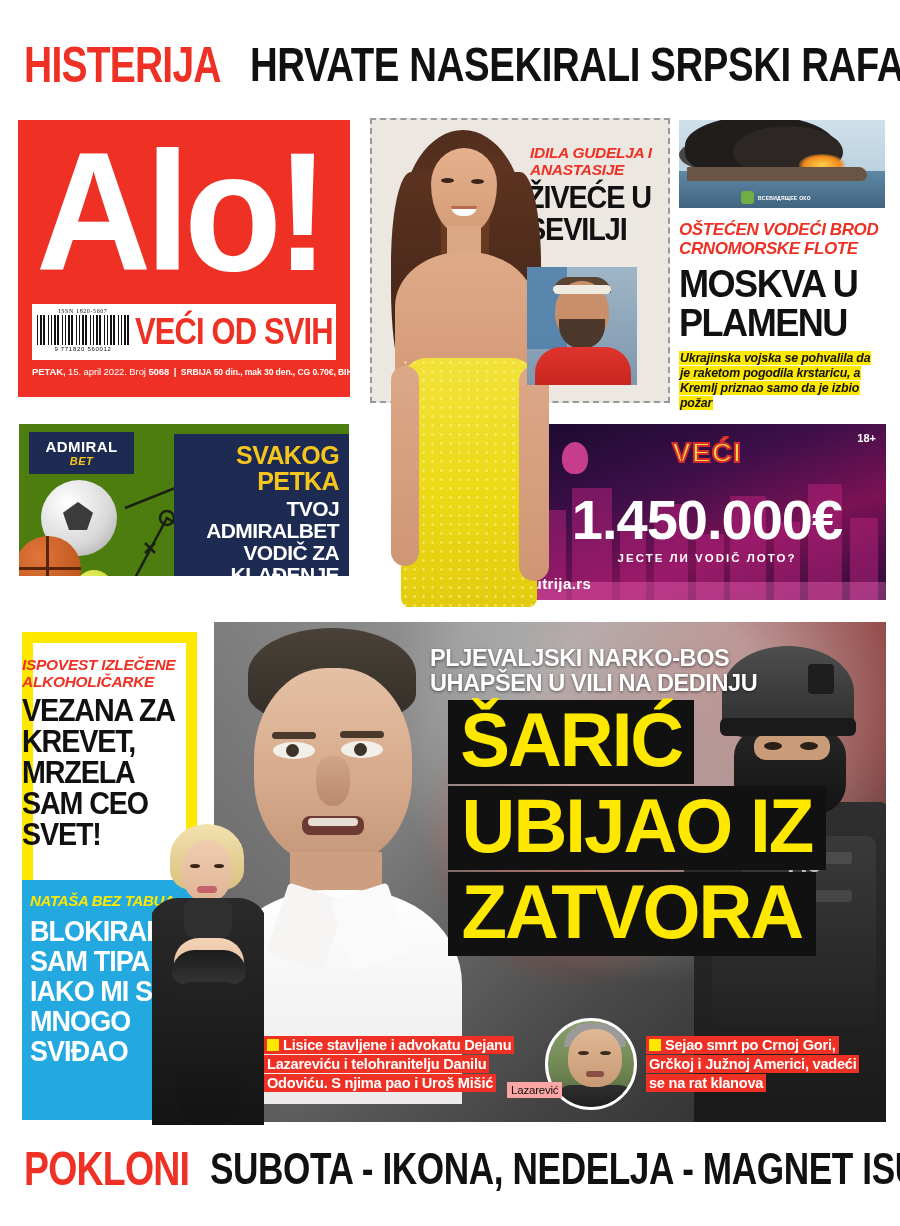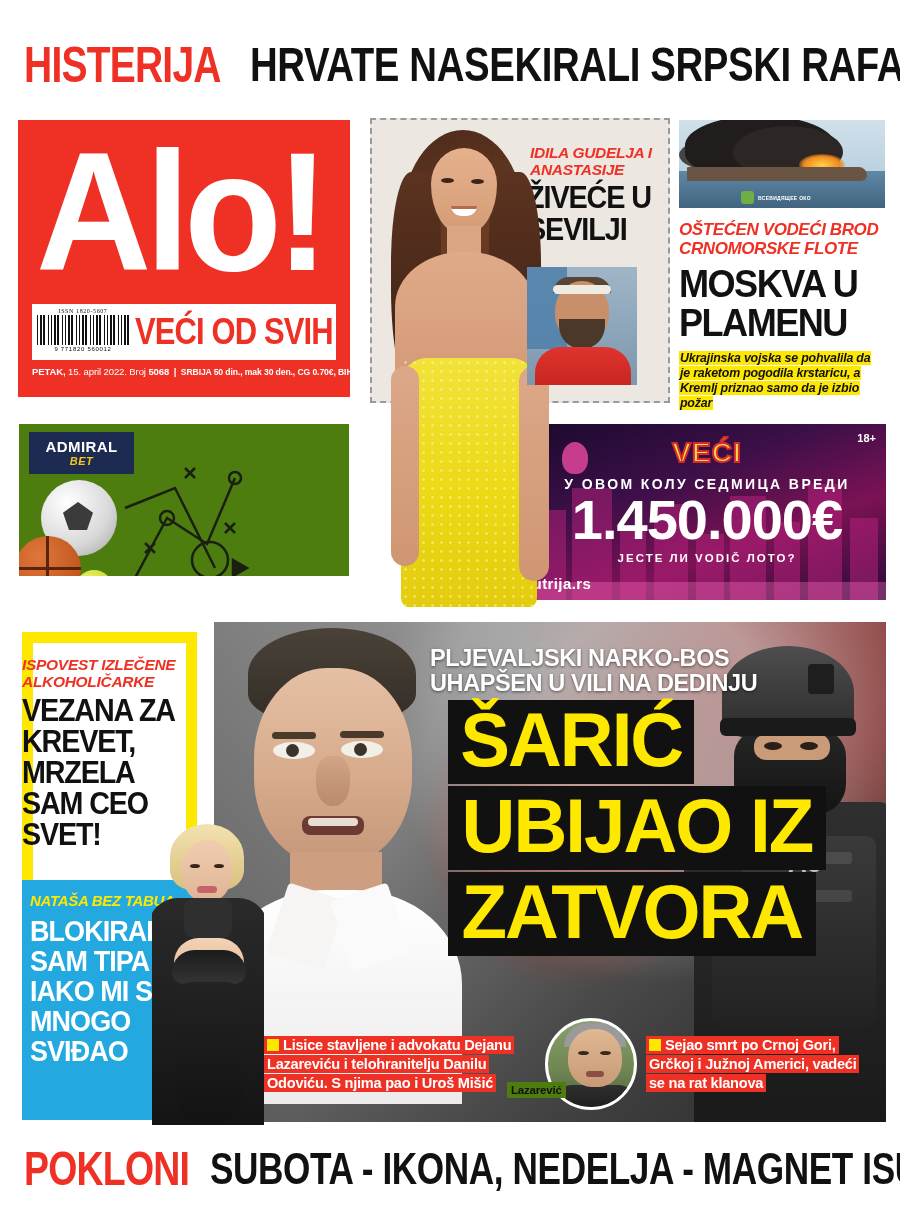--- a/index.html
+++ b/index.html
@@ -371,21 +371,21 @@
     background: linear-gradient(180deg,#8aa06a 0%,#6d8452 60%,#4d5f3a 100%);
   }
   .lz-head { position: absolute; left: 20px; top: 8px; width: 54px; height: 58px; background: linear-gradient(180deg,#e0b894,#c89a75); border-radius: 48% 48% 44% 44%; }
   .lz-hair { position: absolute; left: 16px; top: 2px; width: 62px; height: 24px; background: #9a9a9a; border-radius: 30px 30px 0 0; }
   .lz-eye { position: absolute; width: 11px; height: 4px; background: #3a2a1c; border-radius: 50%; }
   .lz-eye.l { left: 30px; top: 30px; } .lz-eye.r { left: 52px; top: 30px; }
   .lz-mouth { position: absolute; left: 38px; top: 50px; width: 18px; height: 6px; background: #8a4f42; border-radius: 6px; }
   .lz-coat { position: absolute; left: 6px; top: 64px; width: 82px; height: 36px; background: linear-gradient(180deg,#2e2e2e,#171717); border-radius: 18px 18px 0 0; }
   .laz-label {
     position: absolute; left: 507px; top: 1082px; z-index: 12;
-    background: #4d7c0f; color: #111; font-weight: 700; font-size: 11.5px;
+    background: #fca5a5; color: #111; font-weight: 400; font-size: 11.5px;
     line-height: 14px; padding: 1px 4px; letter-spacing: -0.2px;
   }
 
   
   .botbanner {
     position: absolute; left: 0; top: 1140px; width: 900px; height: 58px;
     display: flex; align-items: center; padding-left: 24px; white-space: nowrap; overflow: hidden;
   }
   .botbanner .kicker {
     color: #ee3124; font-weight: 800; font-size: 48px; line-height: 50px;
@@ -482,20 +482,25 @@
         <path d="M30 95 l10 10 M40 95 l-10 10 M70 20 l10 10 M80 20 l-10 10 M110 75 l10 10 M120 75 l-10 10"></path>
         <path d="M118 112 l14 8 -14 8z" fill="#111"></path>
       </g>
     </svg>
     <div class="ball-soccer"></div>
     <div class="ball-basket"></div>
     <div class="ball-tennis"></div>
     <div class="adm-logo-box">
       <div class="adm-logo-1">ADMIRAL</div>
       <div class="adm-logo-2">BET</div>
+    </div>
+    <div class="adm-blue">
+      <div class="adm-yellow">SVAKOG PETKA</div>
+      <div class="adm-white">TVOJ ADMIRALBET VODIČ ZA KLAĐENJE</div>
+      <div class="adm-url">www.admiralbet.rs</div>
     </div>
   </div>
 
   <div class="loto">
     <svg class="loto-city" viewBox="0 0 358 130" preserveAspectRatio="none">
       <g fill="#b3217a" opacity="0.55">
         <rect x="8" y="40" width="30" height="90"></rect>
           <rect x="44" y="18" width="40" height="112"></rect>
         <rect x="92" y="56" width="26" height="74"></rect>
           <rect x="126" y="34" width="34" height="96"></rect>
@@ -505,21 +510,20 @@
           <rect x="280" y="14" width="34" height="116"></rect>
         <rect x="322" y="48" width="28" height="82"></rect>
       </g>
       <g fill="#ff74c3" opacity="0.35">
         <rect x="0" y="112" width="358" height="18"></rect>
       </g>
     </svg>
     <div class="balloon"></div>
     <div class="loto-badge">18+</div>
     <div class="loto-logo">VEĆI</div>
-    <div class="loto-l2">У ОВОМ КОЛУ СЕДМИЦА ВРЕДИ</div>
     <div class="loto-amount">1.450.000€</div>
     <div class="loto-l3">ЈЕСТЕ ЛИ VODIČ ЛОТО?</div>
     <div class="loto-site">lutrija.rs</div>
   </div>
 
   <div class="yellow-frame"></div>
   <div class="alko-kicker">ISPOVEST IZLEČENE ALKOHOLIČARKE</div>
   <div class="alko-head">VEZANA ZA KREVET, MRZELA SAM CEO SVET!</div>
 
   <div class="natasa-panel"></div>

